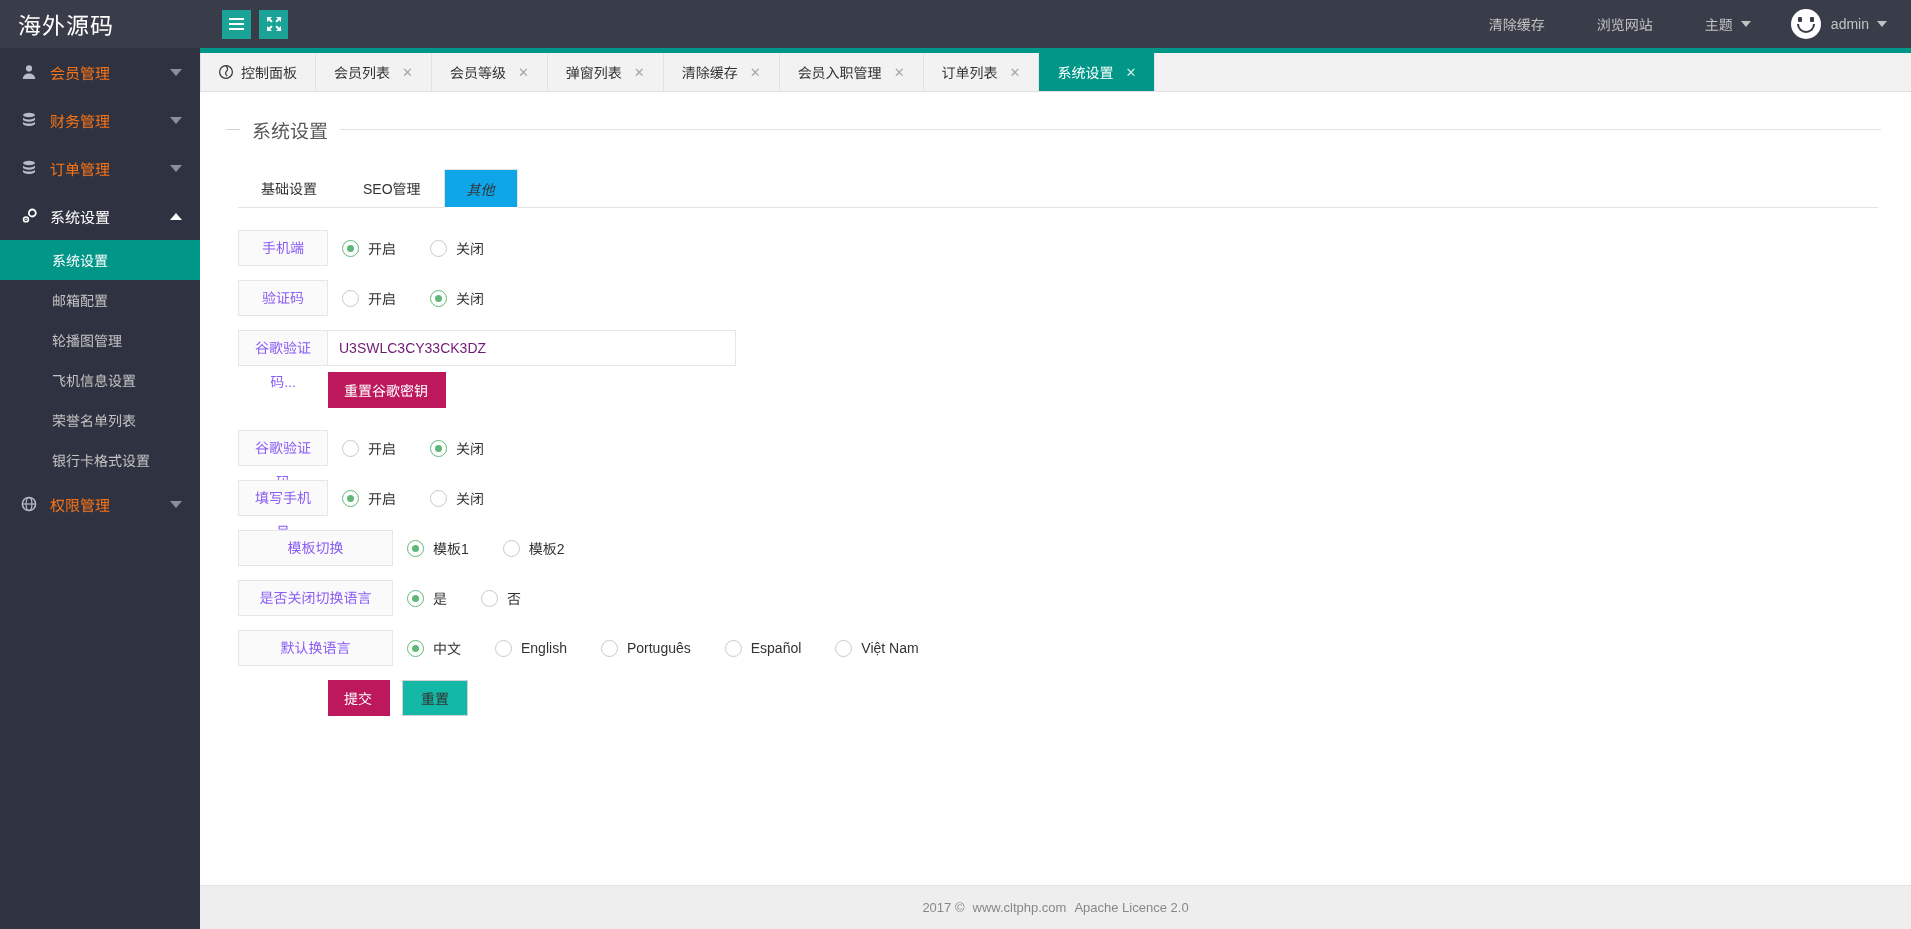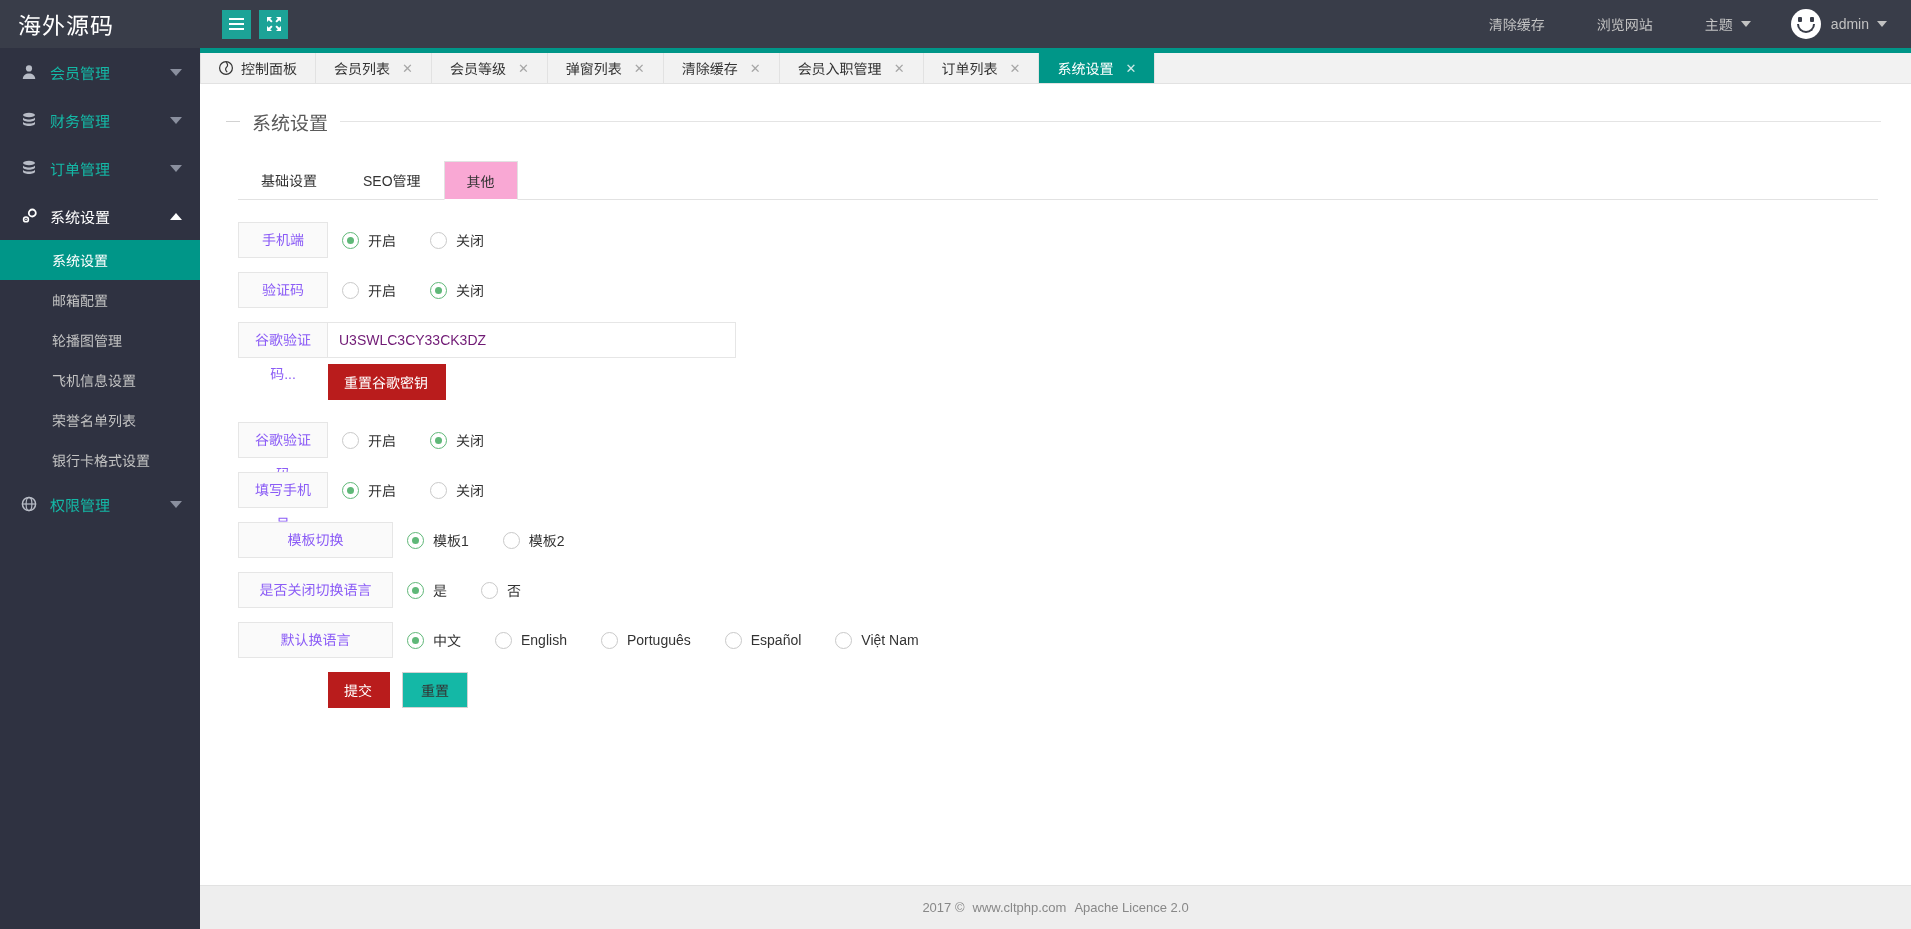--- a/index.html
+++ b/index.html
@@ -81,21 +81,21 @@
 
   
   .sidebar {
     position: absolute; top: 48px; left: 0;
     width: 200px; height: 881px;
     background: #2F3241;
     overflow: hidden;
   }
   .nav-item {
     height: 48px; display: flex; align-items: center;
-    color: #14b8a6; font-size: 15px; cursor: pointer;
+    color: #f97316; font-size: 15px; cursor: pointer;
     padding-left: 18px; position: relative;
   }
   .nav-item .nav-ic {
     width: 22px; display:flex; align-items:center; justify-content:center;
     margin-right: 10px; flex:none;
   }
   .nav-item.open { color: #ffffff; }
   .nav-arrow {
     position: absolute; right: 18px;
     width: 0; height: 0;
@@ -120,21 +120,21 @@
   
   .main {
     position: absolute; top: 48px; left: 200px;
     width: 1711px; height: 881px;
     background: #ffffff;
   }
 
   
   .tabbar {
     position: relative;
-    height: 36px;
+    height: 44px;
     background: #f2f2f2;
     border-top: 5px solid #009688;
     border-bottom: 1px solid #e2e2e2;
     display: flex; align-items: stretch;
   }
   .tab {
     display: flex; align-items: center;
     padding: 0 18px;
     font-size: 14px; color: #333;
     cursor: pointer;
@@ -176,25 +176,26 @@
     width: 1640px;
   }
   .inner-tab {
     padding: 0 22px; height: 39px;
     display:flex; align-items:center;
     font-size: 14px; color: #333; cursor: pointer;
     background: transparent;
     border: 1px solid transparent;
   }
   .inner-tab.active {
-    background: #f9a8d4;
+    background: #0ea5e9;
     border: 1px solid #e2e2e2;
     border-bottom: 1px solid #fff;
     margin-bottom: -1px;
     color: #333;
+    font-style: italic;
   }
 
   
   .form { padding-left: 12px; }
   .row { display: flex; align-items: flex-start; margin-bottom: 14px; }
   .lbl {
     border: 1px solid #e6e6e6;
     background: #fafafa;
     height: 36px; line-height: 34px;
     text-align: center;
@@ -228,21 +229,21 @@
     background: #fff;
     line-height: 34px;
     flex: none;
   }
   .btn {
     height: 36px; padding: 0 18px;
     font-size: 14px; border: none; cursor: pointer;
     display: inline-flex; align-items: center; justify-content: center;
     white-space: nowrap;
   }
-  .btn-primary { background: #b91c1c; color: #fff; padding-left: 16px; }
+  .btn-primary { background: #be185d; color: #fff; padding-left: 16px; }
   .btn-default { background: #14b8a6; color: #333; border: 1px solid #d2d2d2; }
   .btn-row { margin-left: 90px; display: flex; gap: 12px; margin-top: 10px; }
 
   
   .footer {
     position: absolute; left: 200px; bottom: 0;
     width: 1711px; height: 44px;
     background: #eeeeee;
     border-top: 1px solid #e2e2e2;
     display: flex; align-items: center; justify-content: center;

